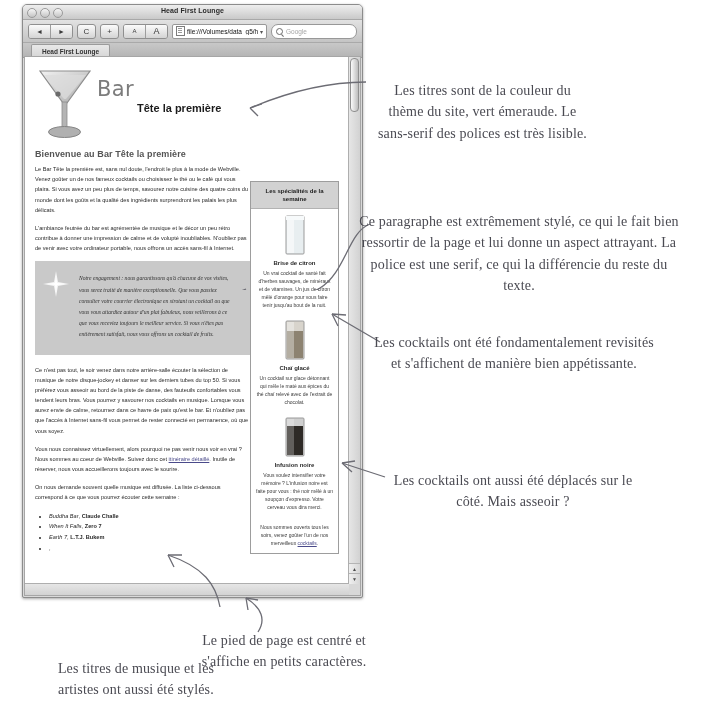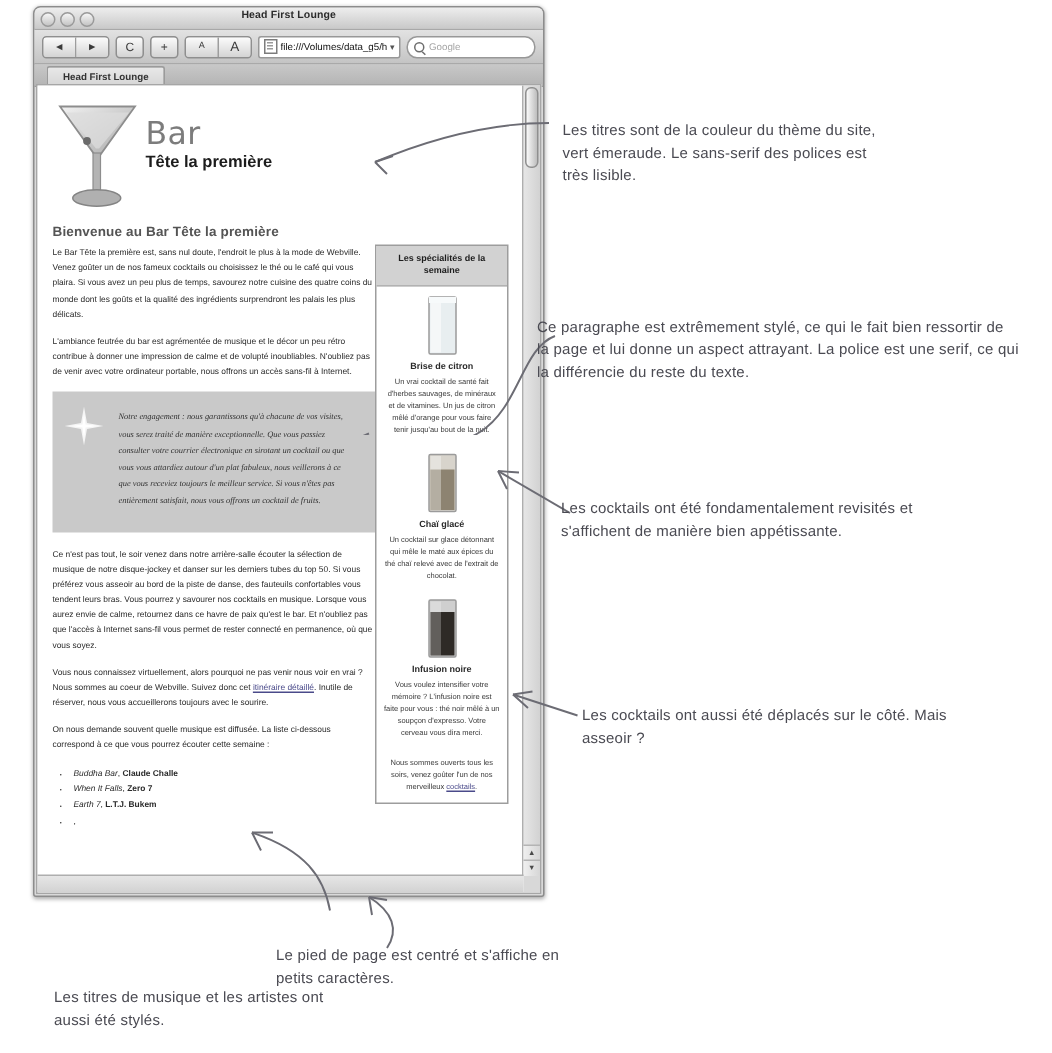--- a/index.html
+++ b/index.html
@@ -93,25 +93,25 @@
   .page{
     position:absolute;left:0;top:0;right:12px;bottom:12px;overflow:hidden;
     background:#ffffff;padding:8px 4px 0 10px;box-sizing:border-box;
   }
   
   .logo-row{display:flex;align-items:flex-start;gap:2px;height:74px;}
   .glass{width:60px;height:74px;flex:none;position:relative;}
   .logo-text{padding-top:14px;}
   .logo-bar{font-size:21px;color:#7c7c7c;font-weight:normal;letter-spacing:.3px;
     line-height:1;font-family:"DejaVu Sans",sans-serif;}
-  .logo-sub{font-size:11px;color:#1c1c1c;font-weight:bold;margin-top:3px;line-height:1;}
+  .logo-sub{font-size:11px;color:#1c1c1c;font-weight:bold;margin-top:3px;line-height:1;margin-left:40px;}
   h2.site-h{font-size:9px;color:#545454;font-weight:bold;margin:10px 0 5px 0;letter-spacing:.1px;}
   p.site-p{font-size:5.6px;color:#2a2a2a;line-height:1.82;margin:0 0 8px 0;text-align:left;}
   .main-col{width:215px;}
-  .content-wrap{display:flex;gap:0;align-items:center;}
+  .content-wrap{display:flex;gap:0;align-items:flex-end;}
   blockquote.elixir{
     margin:6px 0 10px 0;background:#c9c9c9;padding:12px 14px 14px 44px;
     position:relative;font-family:"Liberation Serif",serif;font-style:italic;
     font-size:5.6px;line-height:2.0;color:#303030;
   }
   .star{position:absolute;left:8px;top:10px;width:26px;height:26px;}
   a.inline{color:#4a4a8a;text-decoration:underline;}
   ul.playlist{margin:4px 0 0 0;padding-left:14px;}
   ul.playlist li{font-size:5.6px;color:#2a2a2a;line-height:1.95;}
   ul.playlist li .alb{font-style:italic;}
@@ -126,22 +126,22 @@
     font-size:6px;font-weight:bold;color:#1d1d1d;line-height:1.35;
     border-bottom:1px solid #b2b2b2;position:relative;overflow:hidden;
   }
   .side-item{padding:3px 5px 5px 5px;text-align:center;}
   .drinkimg{width:30px;height:46px;margin:0 auto 2px auto;display:block;}
   .side-title{font-size:6px;font-weight:bold;color:#2a2a2a;margin:2px 0 3px 0;}
   .side-desc{font-size:5px;color:#3a3a3a;line-height:1.6;margin:0;}
   .side-foot{font-size:5px;color:#3a3a3a;line-height:1.6;margin:7px 5px 0 5px;text-align:center;}
   
   .anno{
-    position:absolute;font-family:Liberation Sans, sans-serif;
-    font-size:10px;color:#4a4a52;line-height:1.52;letter-spacing:.15px;
+    position:absolute;font-family:Liberation Serif, serif;
+    font-size:14px;color:#4a4a52;line-height:1.52;letter-spacing:.15px;text-align:center;
   }
   .arrow{position:absolute;pointer-events:none;}
 </style>
 </head>
 <body>
 
 <div id="browser">
 
   <div class="titlebar">
     <div class="winbtns">

